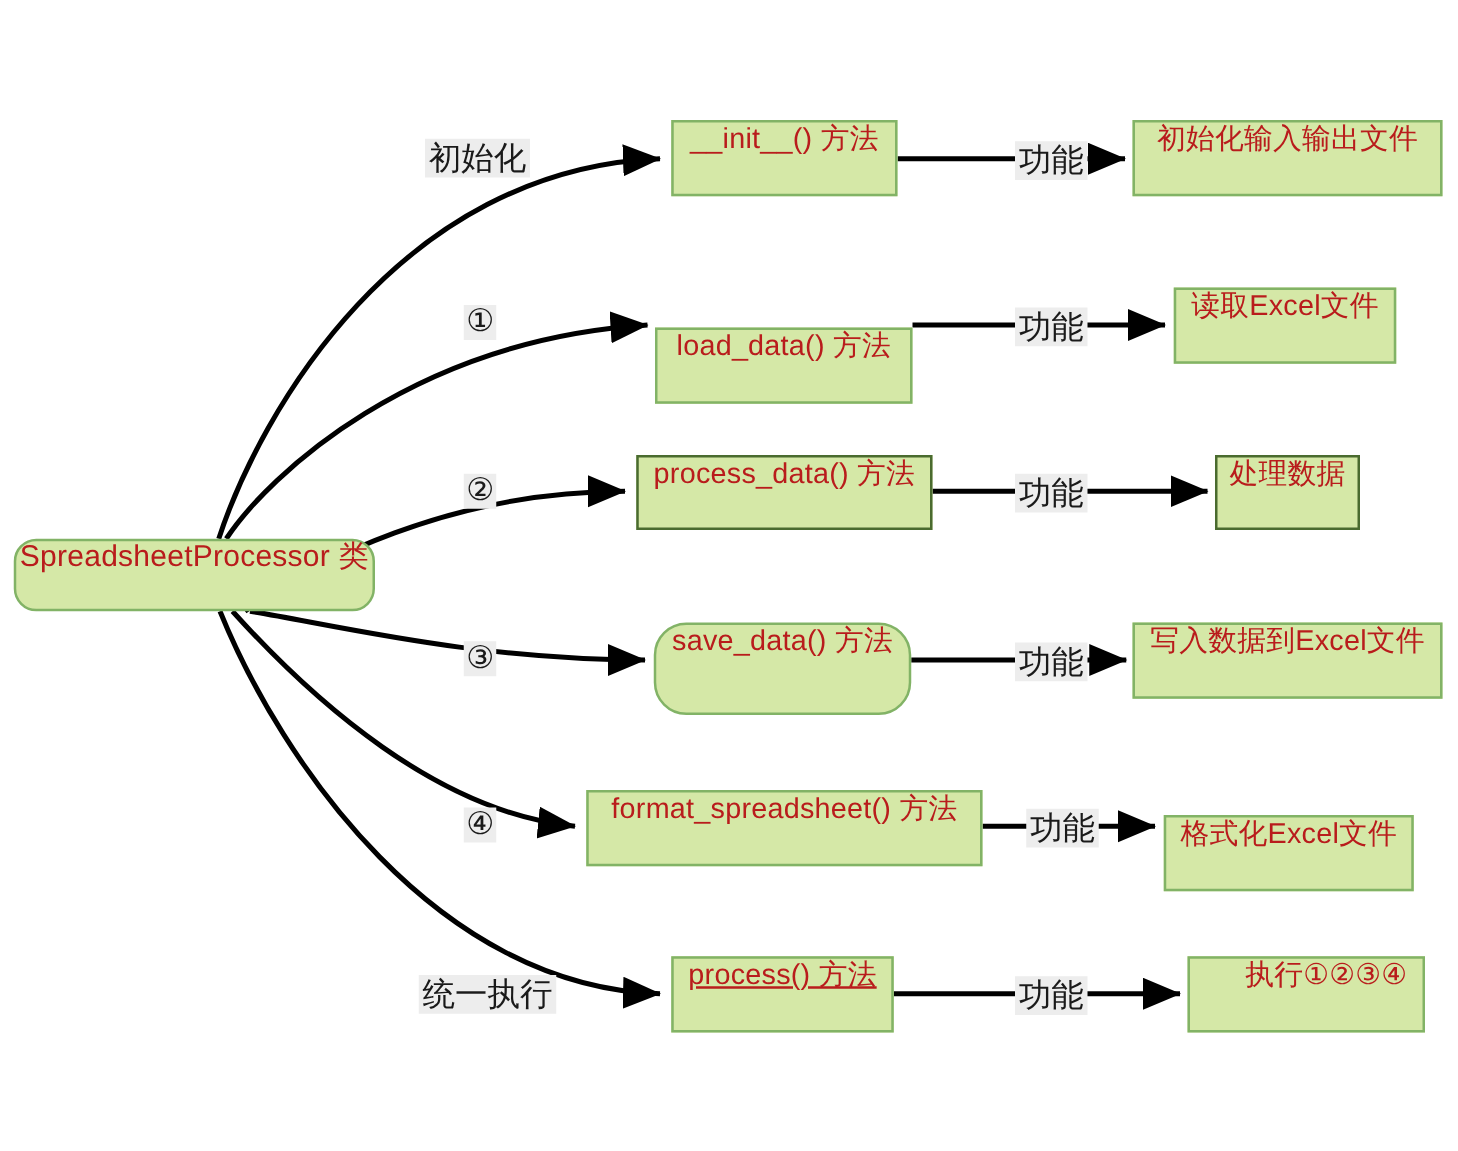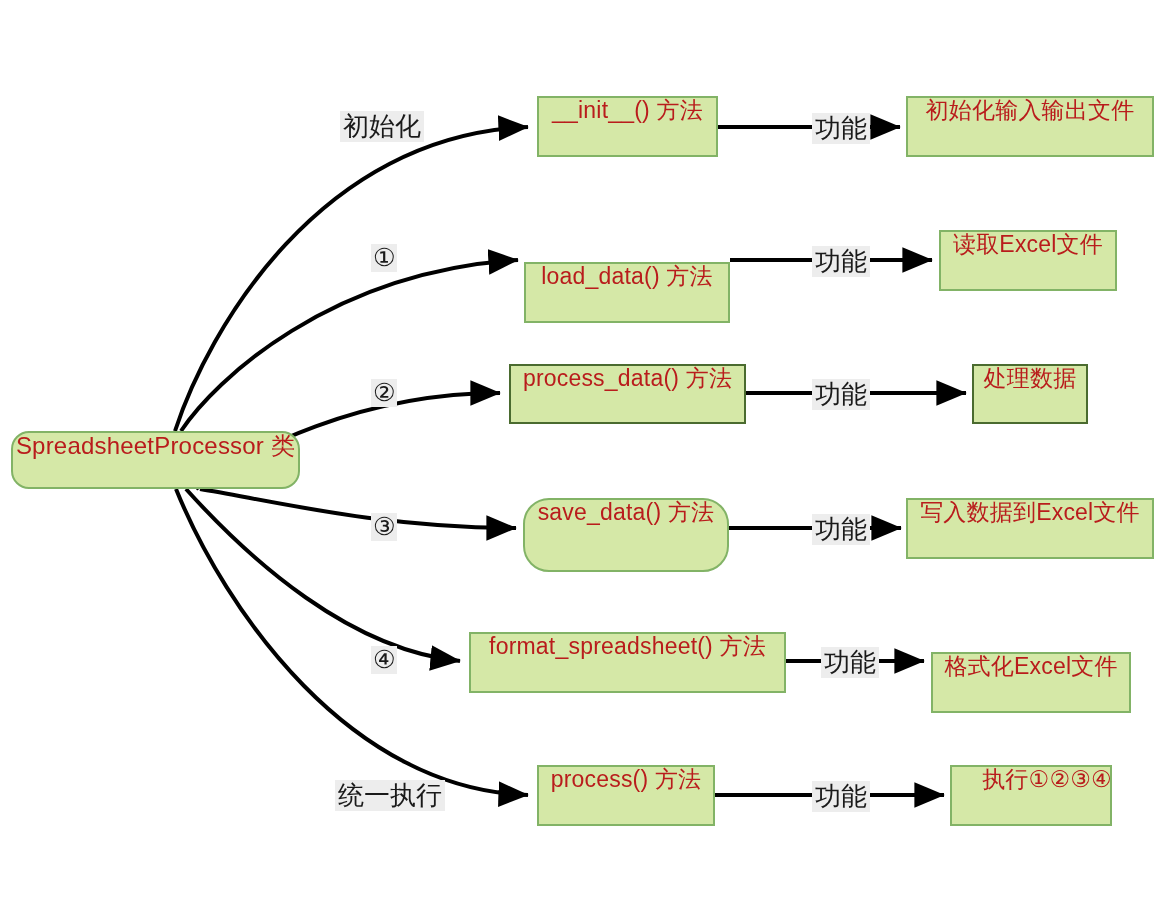--- a/index.html
+++ b/index.html
@@ -162,24 +162,24 @@
   <div class="node" style="left:931px; top:632px; width:200px; height:61px;margin-top:20px;">
     <span>格式化Excel文件</span>
   </div>
   <div class="edge-label circled" style="left:371px; top:646px;">
     <span>④</span>
   </div>
   <div class="edge-label" style="left:821px; top:647px;">
     <span>功能</span>
   </div>
 
-  <div class="node" style="left:537px; top:765px; width:178px; height:61px;">
+  <div class="node" style="left:537px; top:765px; width:178px; height:61px;text-decoration:underline;">
     <span>process() 方法</span>
   </div>
-  <div class="node" style="left:950px; top:765px; width:162px; height:61px;padding-left:32px;">
+  <div class="node" style="left:950px; top:765px; width:190px; height:61px;padding-left:32px;">
     <span>执行①②③④</span>
   </div>
   <div class="edge-label" style="left:335px; top:780px;">
     <span>统一执行</span>
   </div>
   <div class="edge-label" style="left:812px; top:781px;">
     <span>功能</span>
   </div>
 
 

